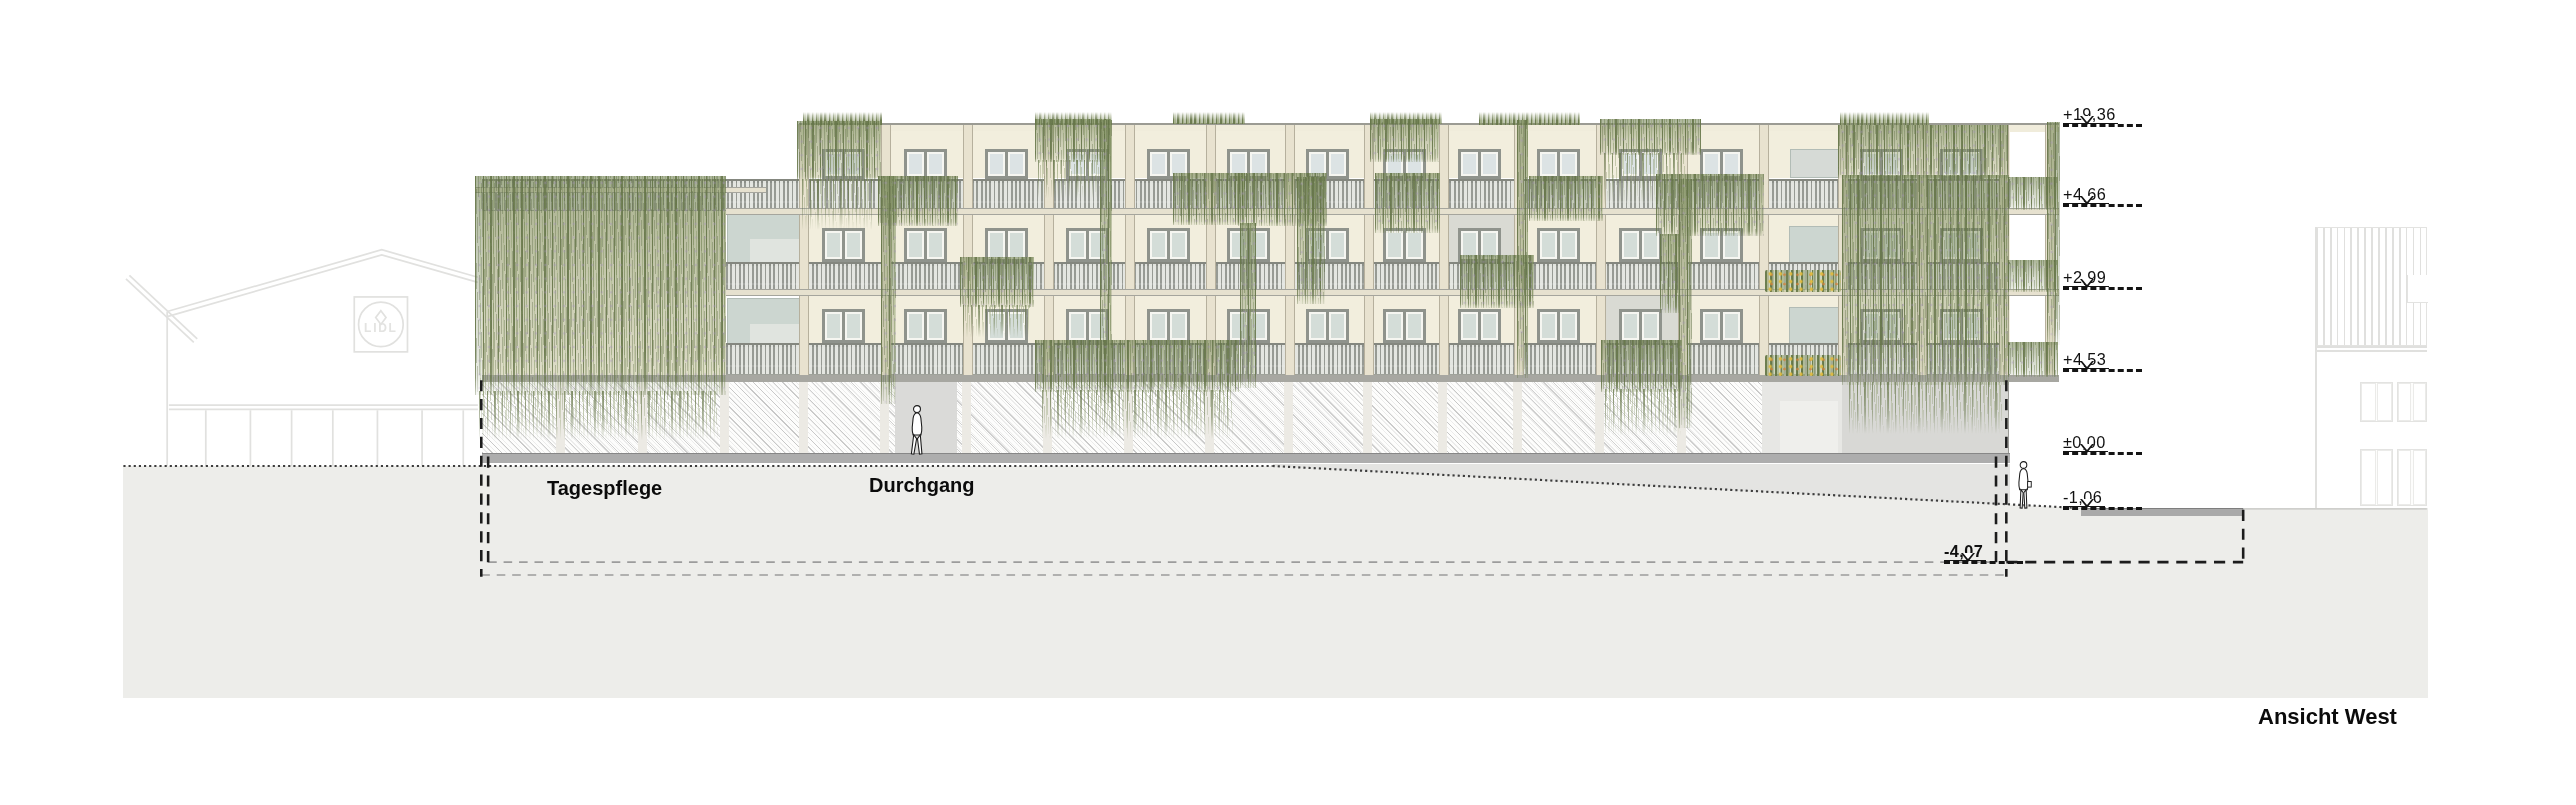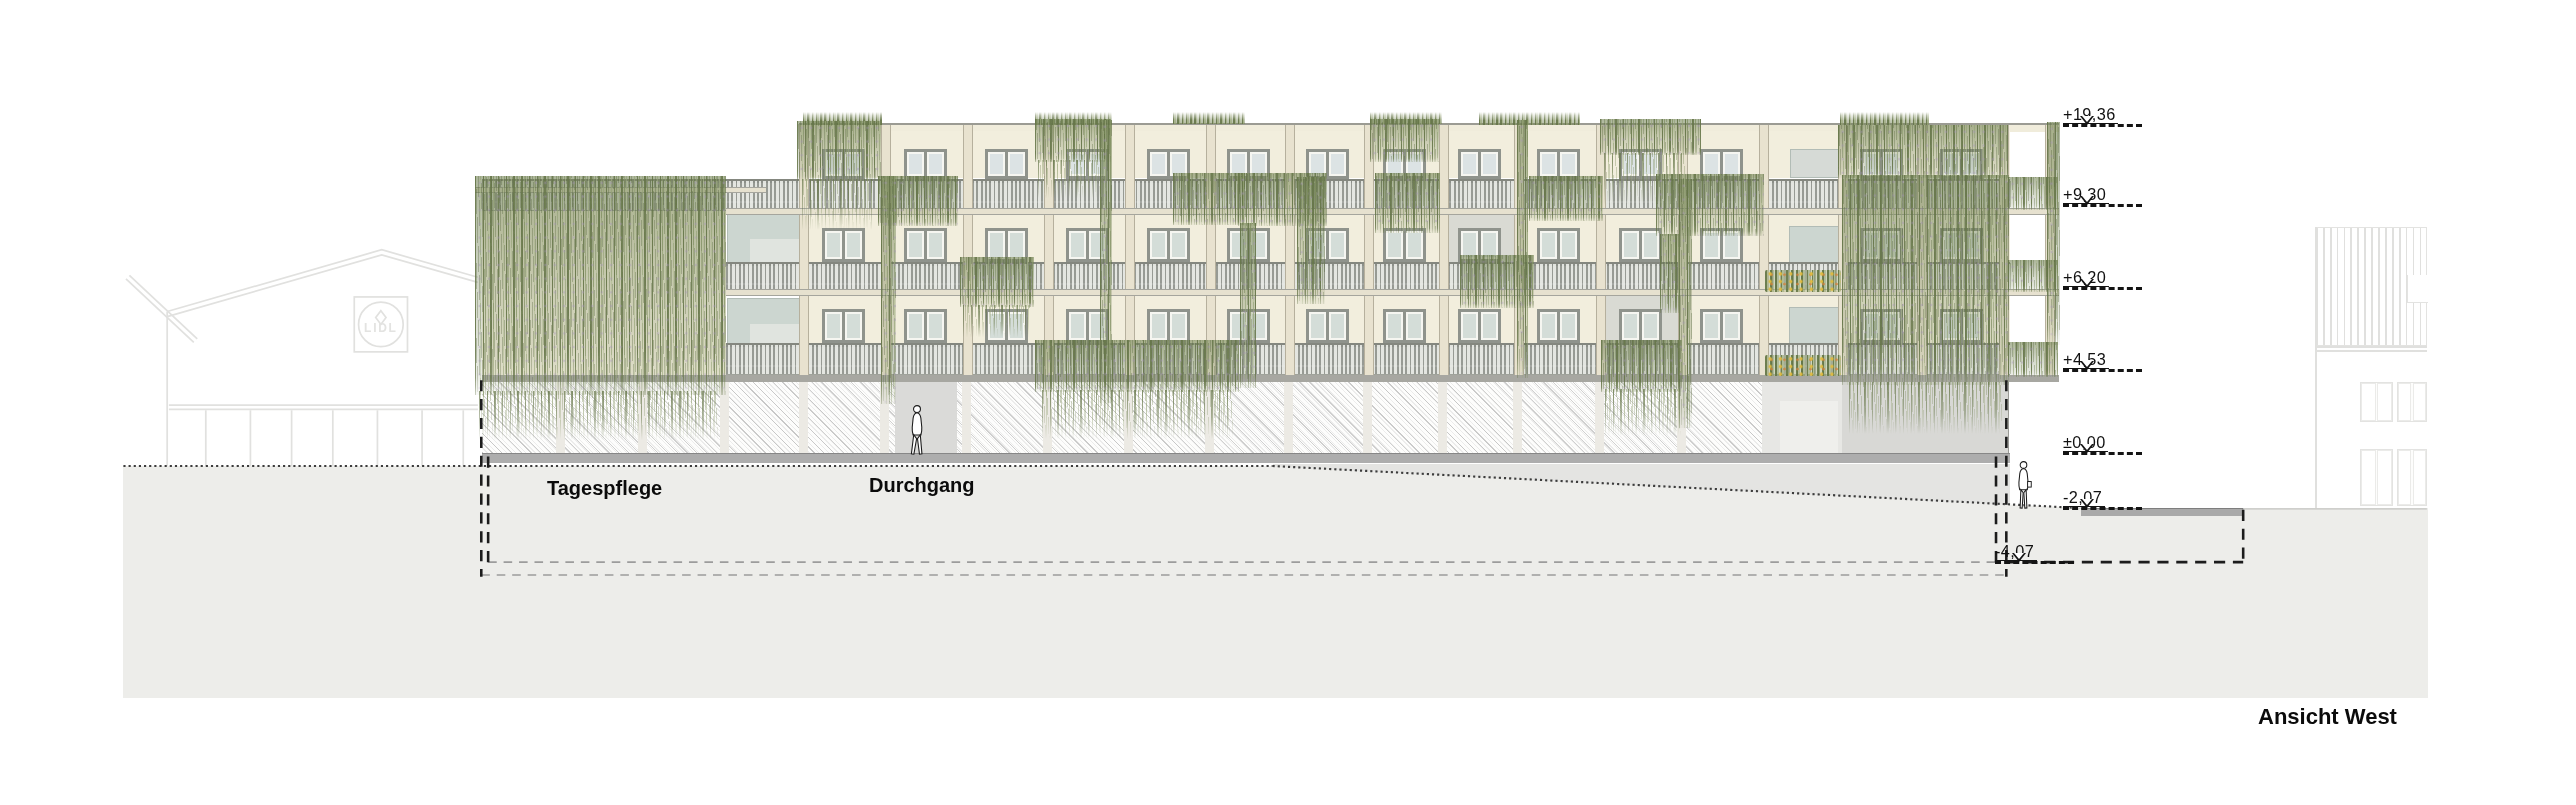--- a/index.html
+++ b/index.html
@@ -427,36 +427,36 @@
       <div class="green g-curtain" style="left: 2008px; top: 260px; width: 50px; height: 32px;"></div>
       <div class="green g-curtain" style="left: 2008px; top: 342px; width: 50px; height: 35px;"></div>
       <div class="green g-vine" style="left: 2047px; top: 122px; width: 13px; height: 223px;"></div>
       <div class="green g-box" style="left: 1765px; top: 270px; width: 76px; height: 21.5px;"></div>
       <div class="green g-box" style="left: 1765px; top: 355px; width: 76px; height: 20.6px;"></div>
     </div>
   <div id="levels">
       <div class="level" style="left: 2063px; top: 106px;"><span class="level-label">+19,36</span><div class="level-dash"></div><div class="level-tri">
           <i></i>
         </div></div>
-      <div class="level" style="left: 2063px; top: 186px;"><span class="level-label">+9,30</span><div class="level-dash"></div><div class="level-tri">
-          <i></i>
-        </div></div>
-      <div class="level" style="left: 2063px; top: 269px;"><span class="level-label">+6,20</span><div class="level-dash"></div><div class="level-tri">
+      <div class="level" style="left: 2063px; top: 186px;"><span class="level-label">+4,66</span><div class="level-dash"></div><div class="level-tri">
+          <i></i>
+        </div></div>
+      <div class="level" style="left: 2063px; top: 269px;"><span class="level-label">+2,99</span><div class="level-dash"></div><div class="level-tri">
           <i></i>
         </div></div>
       <div class="level" style="left: 2063px; top: 351px;"><span class="level-label">+4,53</span><div class="level-dash"></div><div class="level-tri">
           <i></i>
         </div></div>
       <div class="level" style="left: 2063px; top: 434px;"><span class="level-label">±0,00</span><div class="level-dash"></div><div class="level-tri">
           <i></i>
         </div></div>
-      <div class="level" style="left: 2063px; top: 489px;"><span class="level-label">-2,07</span><div class="level-dash"></div><div class="level-tri">
-          <i></i>
-        </div></div>
-      <div class="level" style="left: 1995px; top: 543px;"><span class="level-label">-4,07</span><div class="level-dash"></div><div class="level-tri">
+      <div class="level" style="left: 2063px; top: 489px;"><span class="level-label">-1,06</span><div class="level-dash"></div><div class="level-tri">
+          <i></i>
+        </div></div>
+      <div class="level" style="left: 1944px; top: 543px; font-weight: bold;"><span class="level-label">-4,07</span><div class="level-dash"></div><div class="level-tri">
           <i></i>
         </div></div>
     </div>
   <div id="figures">
       <div class="abs" style="left: 907px; top: 405px; width: 20px; height: 51px; z-index: 6;"><svg viewBox="0 0 24 62" width="100%" height="100%">
           <circle cx="12" cy="5" r="4.2" fill="#fff" stroke="#1a1a1a" stroke-width="1.3"></circle>
           <path d="M12 9.5 C9 10 7.8 12.5 7.3 16 L6.2 27 C6 30.5 6.4 33.6 7.2 36.4 L16.8 36.4 C17.6 33.6 18 30.5 17.8 27 L16.7 16 C16.2 12.5 15 10 12 9.5 Z" fill="#fff" stroke="#1a1a1a" stroke-width="1.3"></path>
           <path d="M8 36.2 L5.2 59.4 L8.2 59.8 L11.5 41 Z" fill="#fff" stroke="#1a1a1a" stroke-width="1.3"></path>
           <path d="M16 36.2 L18 59.4 L15 59.8 L12.6 41 Z" fill="#fff" stroke="#1a1a1a" stroke-width="1.3"></path>
         </svg></div>

